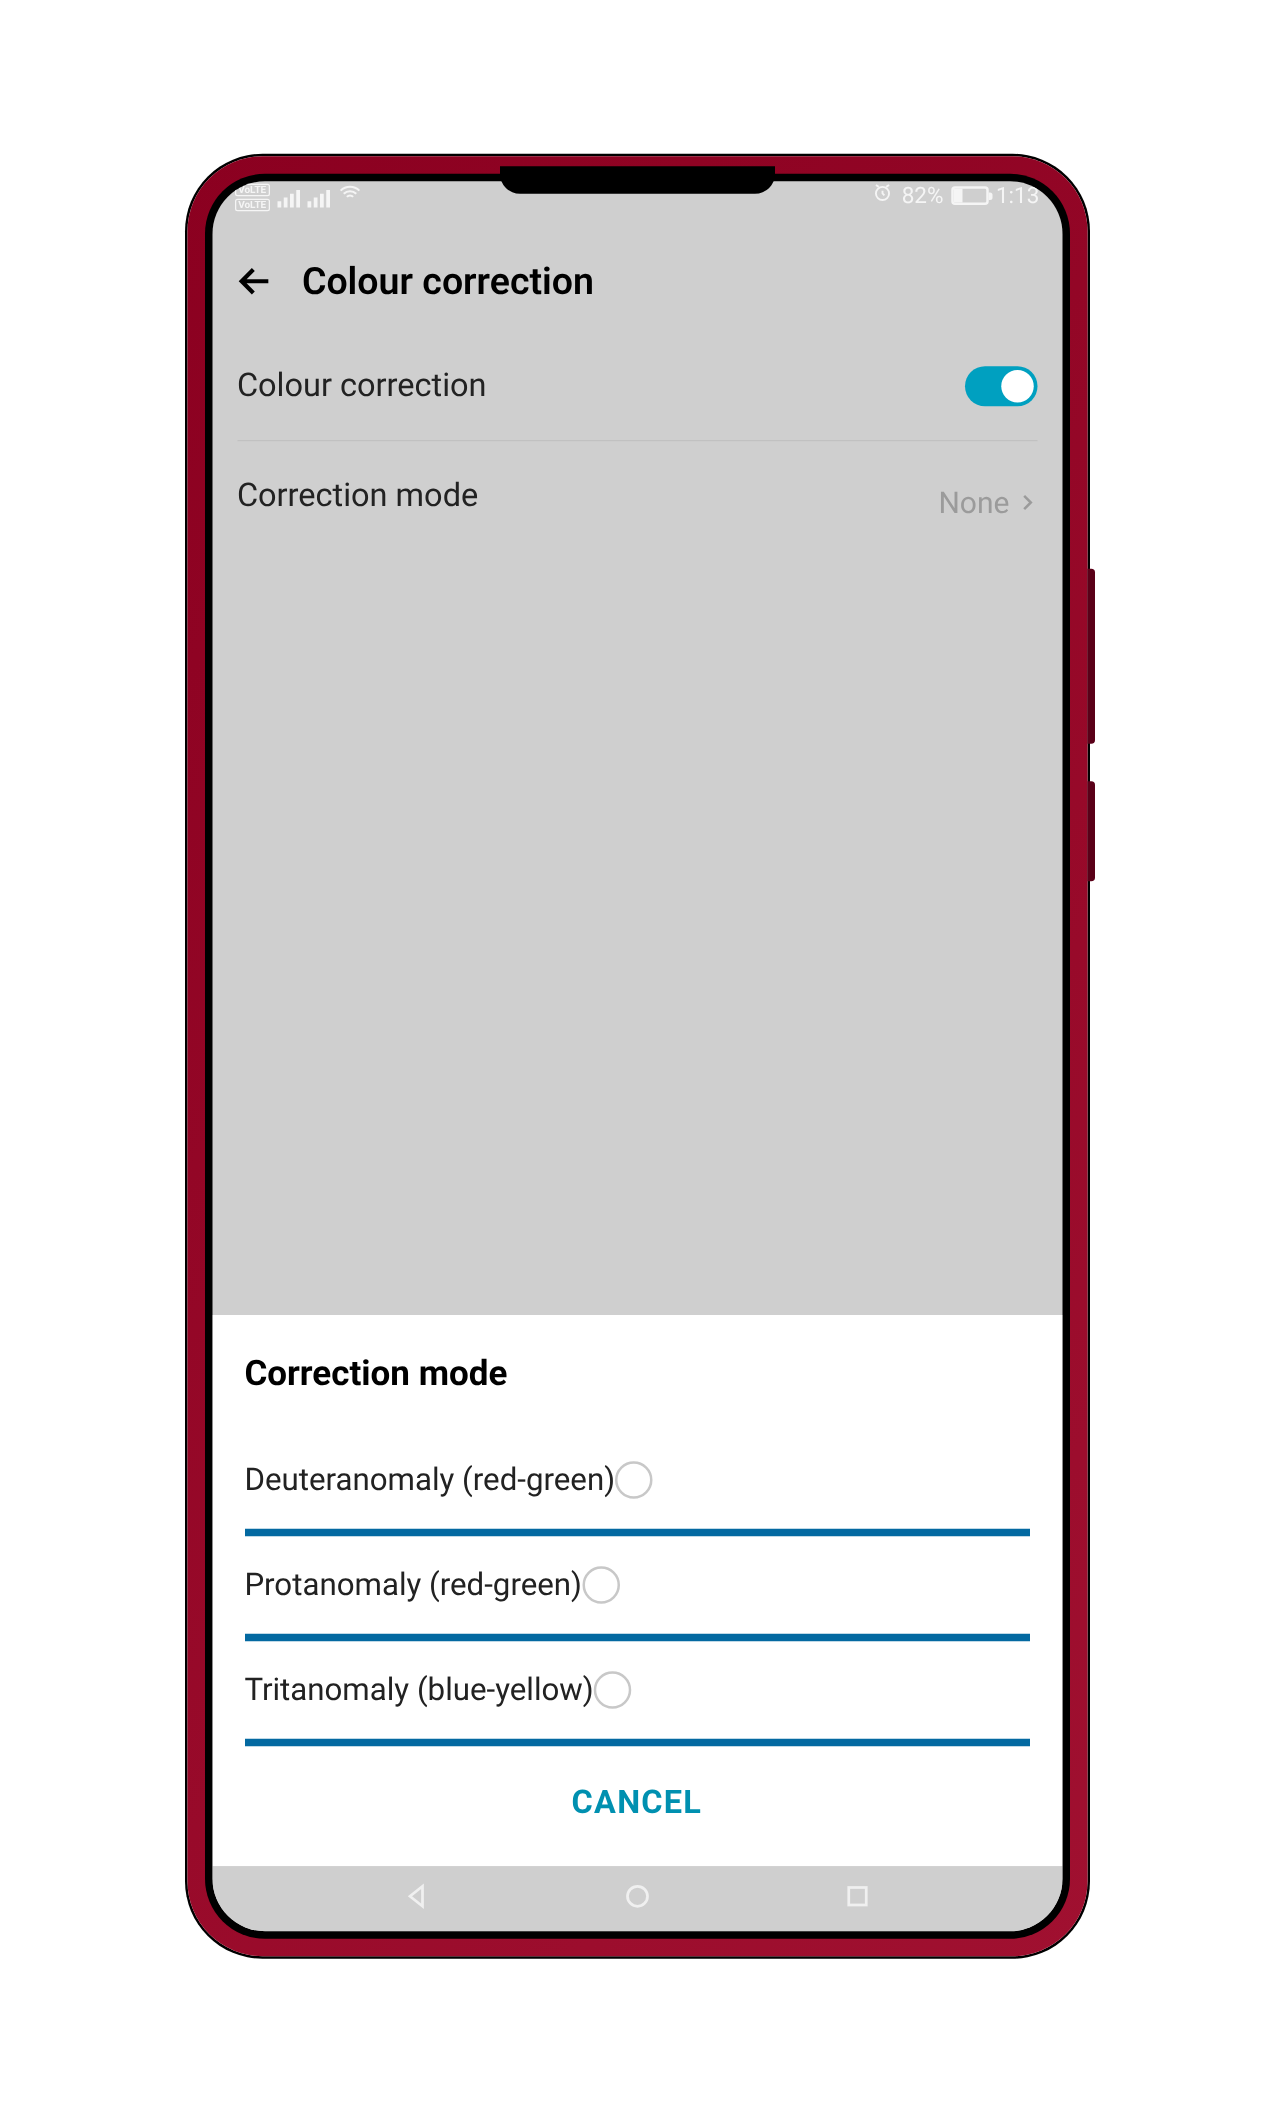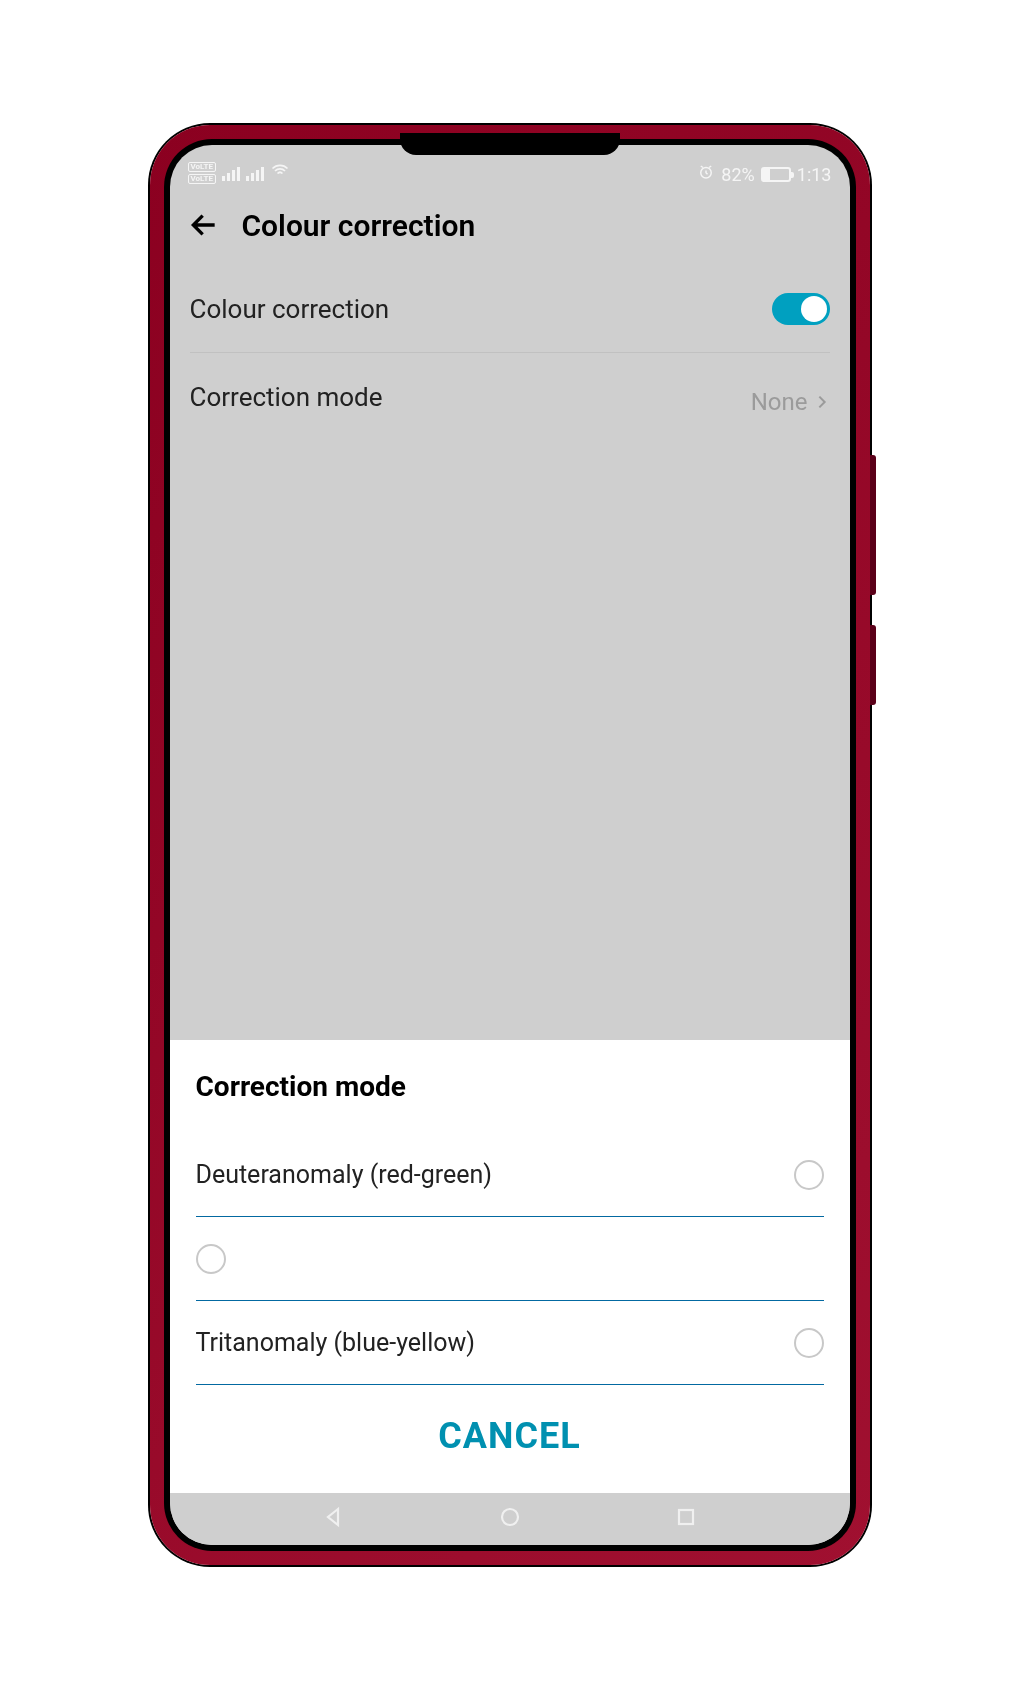--- a/index.html
+++ b/index.html
@@ -56,21 +56,21 @@
     border-radius: 42px;
     overflow: hidden;
     display: flex;
     flex-direction: column;
     position: relative;
   }
   
   .status-bar {
     height: 40px;
     display: flex;
-    align-items: flex-end;
+    align-items: flex-start;
     justify-content: space-between;
     padding: 0 18px;
     color: #f5f5f5;
     font-size: 18px;
   }
   .status-left, .status-right { display: flex; align-items: center; gap: 6px; }
   .volte-stack { display:flex; flex-direction:column; gap:2px; }
   .volte-badge {
     font-size:8px; font-weight:bold; border:1px solid #f5f5f5;
     padding:0 2px; line-height:1; border-radius:2px;
@@ -126,33 +126,33 @@
   .row-right { display:flex; align-items:center; gap:6px; color:#9b9b9b; font-size:24px;margin-top:10px; }
   .chev svg { width:16px; height:16px; stroke:#9b9b9b; stroke-width:3; fill:none; }
 
   
   .sheet {
     position:absolute; left:0; right:0; bottom:52px;
     background:#fff; padding:30px 26px 20px;
   }
   .sheet-title { font-size:28px; font-weight:700; color:#000; margin-bottom:30px; }
   .opt {
-    display:flex; align-items:center; justify-content:space-between;
-    height:84px; border-bottom:1px solid #0369a1;
+    display:flex; align-items:center; justify-content:flex-start;
+    height:84px; border-bottom:6px solid #0369a1;
   }
   .opt:last-of-type { border-bottom:none; }
   .opt-label { font-size:25px; color:#222; }
   .radio {
     width:30px; height:30px; border:2px solid #c8c8c8; border-radius:50%;
   }
   .cancel-row {
     text-align:center; padding:30px 0 16px;
   }
   .cancel {
-    font-size:36px; font-weight:700; color:#0090b0; letter-spacing:1px;
+    font-size:26px; font-weight:700; color:#0090b0; letter-spacing:1px;
   }
 
   
   .navbar {
     position:absolute; left:0; right:0; bottom:0; height:52px;
     background:#cfcfcf; display:flex; align-items:center;
     justify-content:space-evenly;
   }
   .nav-ico svg { width:24px; height:24px; stroke:#f0f0f0; stroke-width:2.2; fill:none; }
 </style>
@@ -235,20 +235,21 @@
       </div>
 
       <div class="sheet">
         <div class="sheet-title">Correction mode</div>
 
         <div class="opt">
           <span class="opt-label">Deuteranomaly (red-green)</span>
           <span class="radio"></span>
         </div>
         <div class="opt">
+          <span class="opt-label">Protanomaly (red-green)</span>
           <span class="radio"></span>
         </div>
         <div class="opt">
           <span class="opt-label">Tritanomaly (blue-yellow)</span>
           <span class="radio"></span>
         </div>
 
         <div class="cancel-row">
           <span class="cancel">CANCEL</span>
         </div>

